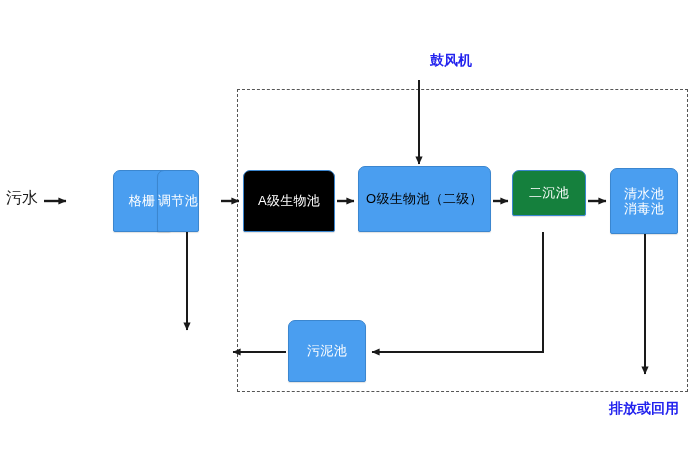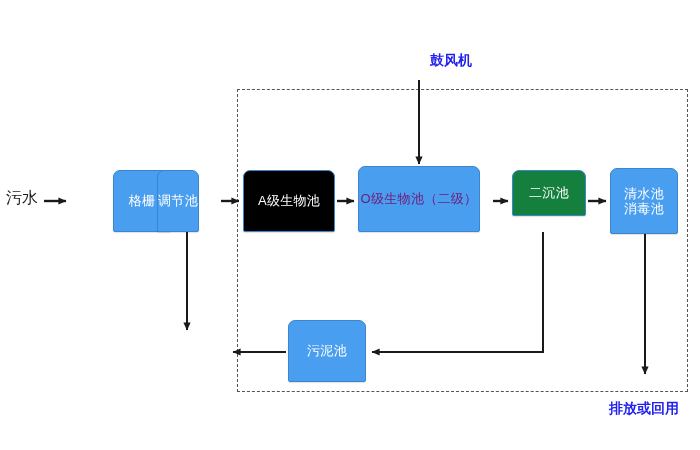--- a/index.html
+++ b/index.html
@@ -109,21 +109,21 @@
     <line x1="645" y1="234" x2="645" y2="374" stroke="#1a1a1a" stroke-width="2" marker-end="url(#ah)"></line>
 
     <polyline points="543,232 543,352 372,352" fill="none" stroke="#1a1a1a" stroke-width="2" marker-end="url(#ah)"></polyline>
 
     <line x1="286" y1="352" x2="233" y2="352" stroke="#1a1a1a" stroke-width="2.2" marker-end="url(#ah)"></line>
   </svg>
 
   <div class="node" id="node-grid" style="left: 70px; top: 170px; width: 58px; height: 62px; background: rgb(74, 158, 240); border-color: rgb(59, 134, 207); color: rgb(255, 255, 255); margin-left: 43px;">格栅</div>
   <div class="node" id="node-regulating" style="left: 157px; top: 170px; width: 42px; height: 62px; background: rgb(74, 158, 240); border-color: rgb(59, 134, 207); color: rgb(255, 255, 255);">调节池</div>
   <div class="node" id="node-a-stage" style="left: 243px; top: 170px; width: 92px; height: 62px; background: #000000; border-color: rgb(59, 134, 207); color: rgb(255, 255, 255);">A级生物池</div>
-  <div class="node" id="node-o-stage" style="left: 358px; top: 166px; width: 122px; height: 66px; background: rgb(74, 158, 240); border-color: rgb(59, 134, 207); color: #701a75;">O级生物池（二级）</div>
+  <div class="node" id="node-o-stage" style="left: 358px; top: 166px; width: 133px; height: 66px; background: rgb(74, 158, 240); border-color: rgb(59, 134, 207); color: #000000;">O级生物池（二级）</div>
   <div class="node" id="node-clarifier" style="left: 512px; top: 170px; width: 74px; height: 46px; background: #15803d; border-color: rgb(59, 134, 207); color: rgb(255, 255, 255);">二沉池</div>
   <div class="node" id="node-sludge" style="left: 288px; top: 320px; width: 78px; height: 62px; background: rgb(74, 158, 240); border-color: rgb(59, 134, 207); color: rgb(255, 255, 255);">污泥池</div>
   <div class="node two-line" id="node-clearwater" style="left: 610px; top: 168px; width: 68px; height: 66px; background: rgb(74, 158, 240); border-color: rgb(59, 134, 207); color: rgb(255, 255, 255);">清水池
 消毒池</div>
 
   <div class="label black" id="label-inlet" style="left: 6px; top: 188px; color: rgb(26, 26, 26);">污水</div>
 
   <div class="label blue" id="label-blower" style="left: 386px; top: 52px; color: rgb(34, 34, 238); margin-left: 44px;">鼓风机</div>
 
 

